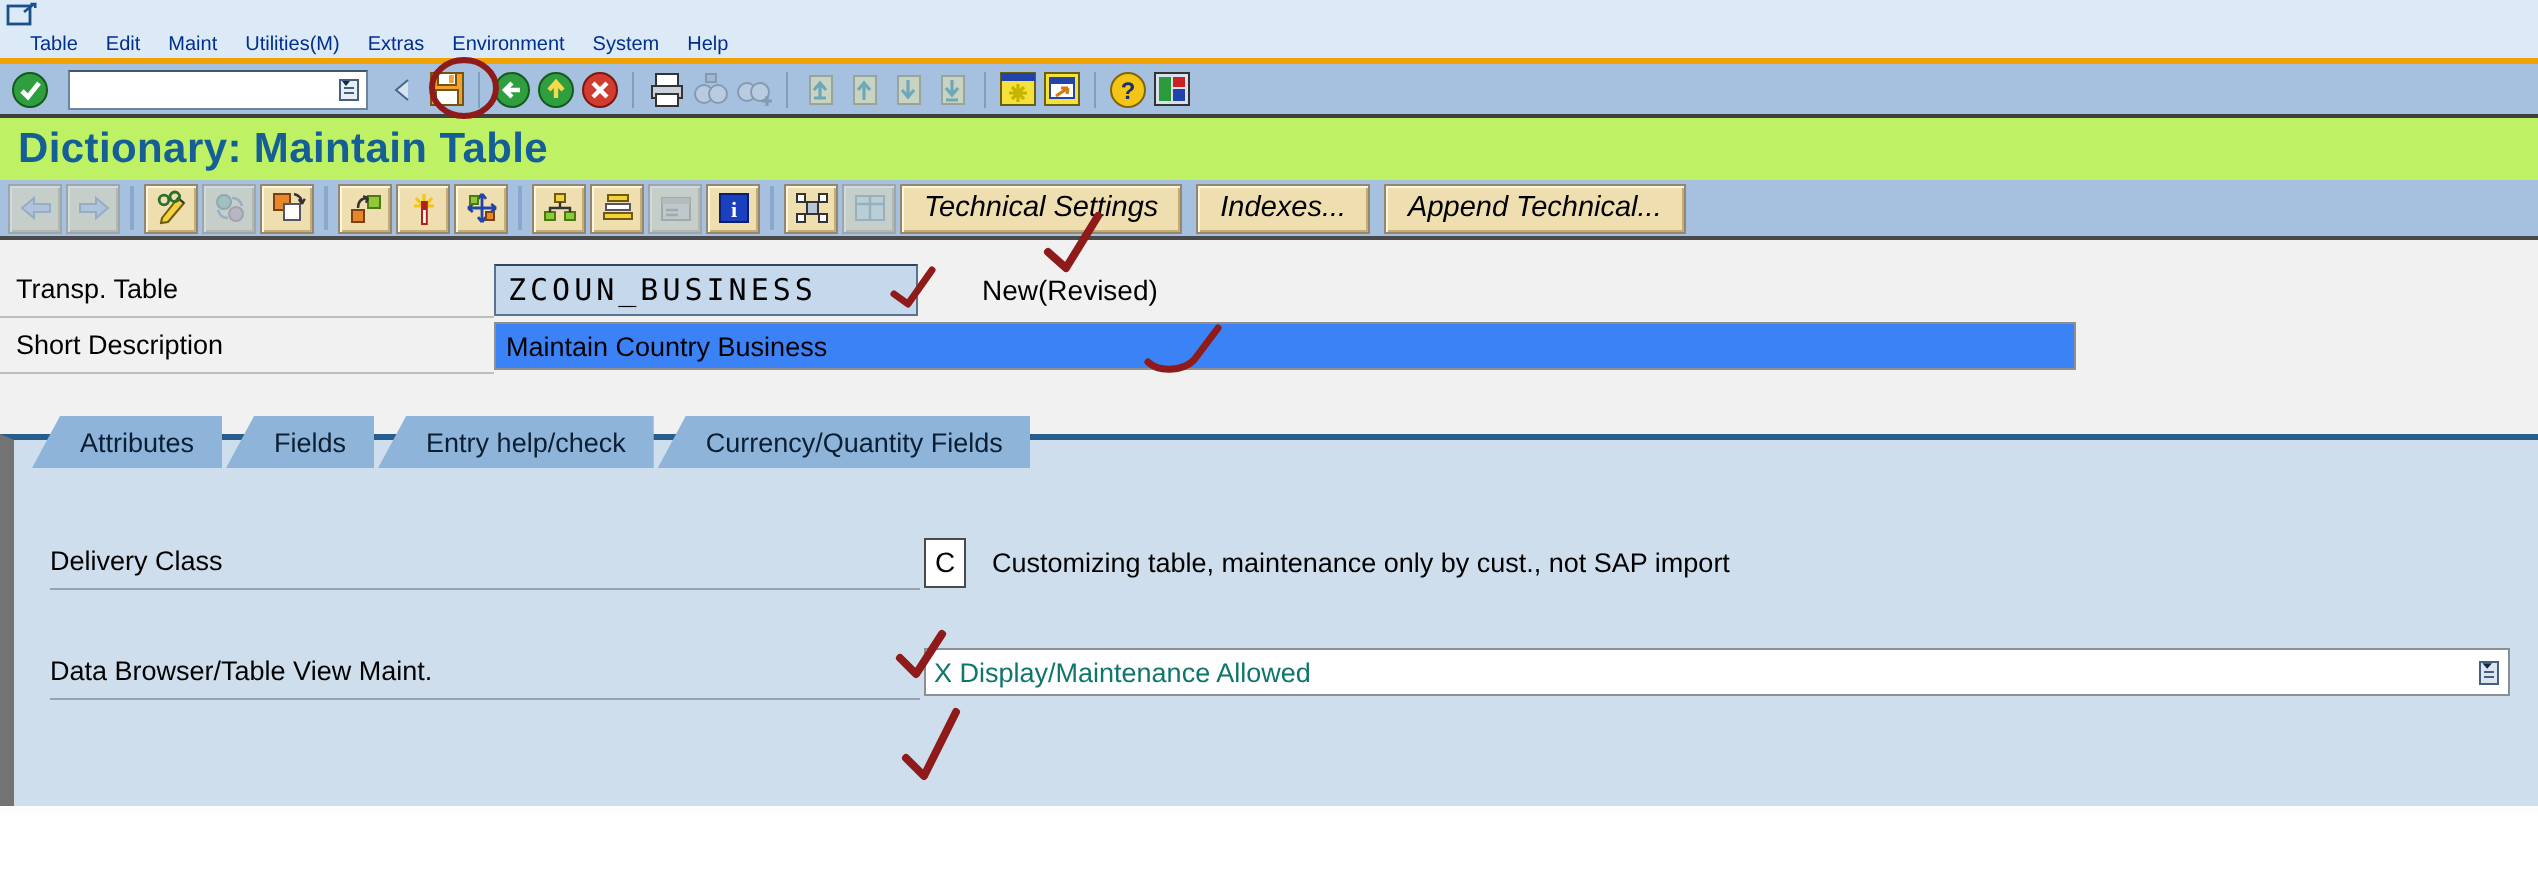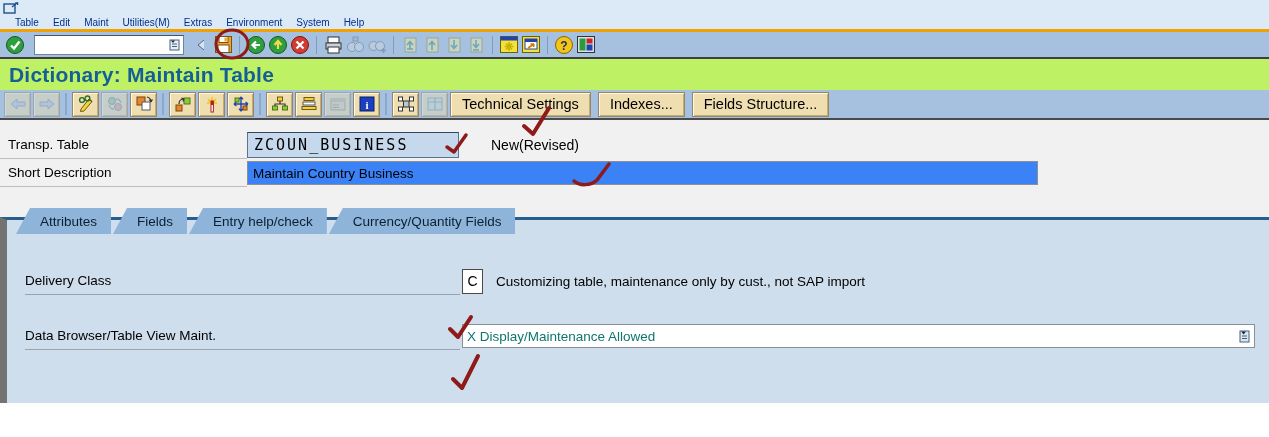--- a/index.html
+++ b/index.html
@@ -30,21 +30,21 @@
 
   
   .appbar { height:30px; background:#a6c1e0; border-bottom:2px solid #4a4a4a;
             display:flex; align-items:center; padding-left:4px; }
   .ab-btn { width:27px; height:25px; background:#eedeb0; border:1px solid #97866b;
             box-shadow:inset 1px 1px 0 #fff8e0, inset -1px -1px 0 #c2ad74;
             display:flex; align-items:center; justify-content:center; margin-right:2px; }
   .ab-txt { height:25px; background:#eedeb0; border:1px solid #97866b;
             box-shadow:inset 1px 1px 0 #fff8e0, inset -1px -1px 0 #c2ad74;
             display:flex; align-items:center; padding:0 11px; font-size:14.5px; color:#000;
-            margin-right:7px; white-space:nowrap; }
+            margin-right:7px; white-space:nowrap;font-style:italic; }
   .ab-sep { width:2px; height:22px; background:#8aa8cb; margin:0 5px 0 3px; }
 
   
   .form-area { height:97px; background:#f1f1f1; padding-top:11px; }
   .f-row { display:flex; align-items:center; }
   .f-label { width:247px; height:28px; display:flex; align-items:center; padding-left:8px;
              font-size:13.5px; color:#000; border-bottom:1px solid #bdbdbd; }
   .tbl-field { width:212px; height:26px; background:#c6d9ec; border:1px solid #5a748f;
                border-top-color:#32455c; font-family:"DejaVu Sans Mono", monospace;
                font-size:15px; letter-spacing:2px; color:#000; display:flex; align-items:center;
@@ -335,21 +335,21 @@
     </svg>
   </span>
   <span class="ab-btn dim">
     <svg width="18" height="16" viewBox="0 0 18 16">
       <rect x="2" y="2" width="14" height="12" fill="#cfe0cf" stroke="#8a9a8a"></rect>
       <path d="M9 2 v12 M2 6 h14" stroke="#8a9a8a" stroke-width="1.2"></path>
     </svg>
   </span>
   <span class="ab-txt">Technical Settings</span>
   <span class="ab-txt">Indexes...</span>
-  <span class="ab-txt">Fields Structure...</span>
+  <span class="ab-txt">Append Technical...</span>
 </div>
 
 <div class="form-area">
   <div class="f-row">
     <span class="f-label">Transp. Table</span>
     <span class="tbl-field">ZCOUN_BUSINESS</span>
     <span class="status-text">New(Revised)</span>
   </div>
   <div class="f-row">
     <span class="f-label">Short Description</span>

